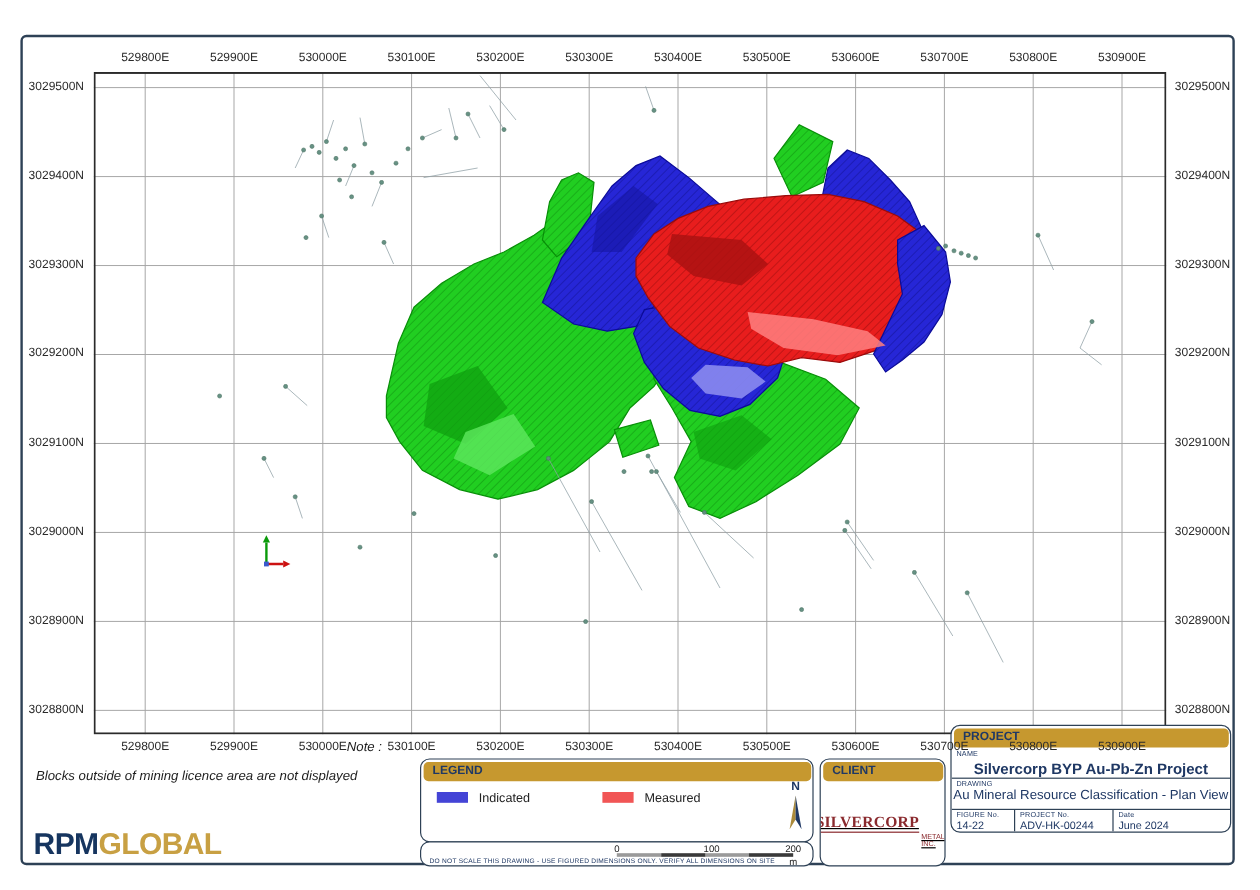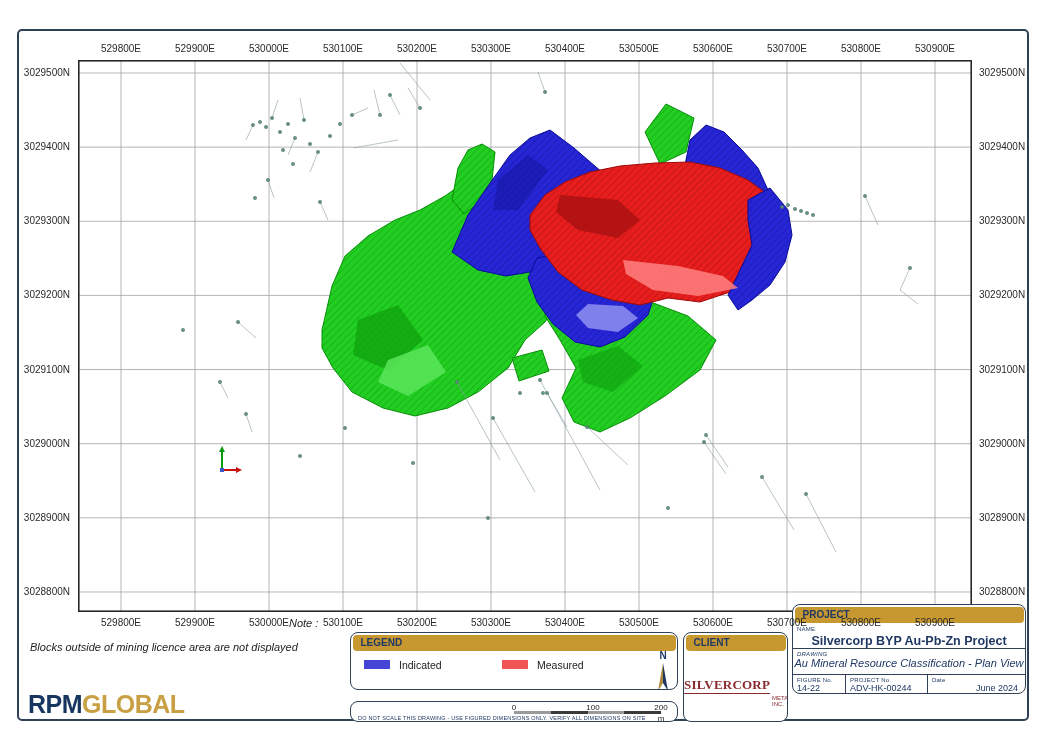--- a/index.html
+++ b/index.html
@@ -12,53 +12,53 @@
   .axis-label.yl-left{width:56px;text-align:right;}
   .note-label{position:absolute;left:289px;top:617px;font-style:italic;font-size:11px;color:#1c1c1c;}
   .note-text{position:absolute;left:30px;top:641px;font-style:italic;font-size:11px;color:#1c1c1c;}
   .rpm-logo{position:absolute;left:28px;top:690px;font-size:25px;letter-spacing:-0.5px;white-space:nowrap;}
   .rpm-logo .rpm{font-weight:bold;color:var(--rpm_navy);}
   .rpm-logo .global{font-weight:600;color:var(--rpm_gold);}
   .box{position:absolute;background:#fff;border:1.5px solid var(--border);border-radius:8px;
     box-sizing:border-box;overflow:hidden;}
   .box-header{height:16px;background:var(--gold);color:var(--navy);font-weight:bold;font-size:10px;
     line-height:16px;padding-left:8px;margin:1.5px;border-radius:4px;}
-  .legend-box{left:350px;top:632px;width:328px;height:58px;}
+  .legend-box{left:350px;top:632px;width:328px;height:70px;}
   #legend-items{position:absolute;left:13px;top:26px;display:grid;grid-template-columns:94px 160px;row-gap:7px;gap:44px;}
   .legend-item{display:flex;align-items:center;height:11px;}
   .swatch{width:26px;height:9px;margin-right:9px;display:inline-block;}
   .legend-symbol{width:26px;margin-right:9px;text-align:center;font-size:11px;color:#555;line-height:9px;}
   .legend-label{font-size:10.5px;color:#222;}
   .north{position:absolute;left:303px;top:18px;width:18px;text-align:center;}
   .north-n{font-size:10px;font-weight:bold;color:var(--navy);display:block;line-height:10px;}
   .scale-box{left:350px;top:701px;width:328px;height:21px;}
   .scale-tick{position:absolute;top:1px;font-size:8px;color:#222;transform:translateX(-50%);}
   .scale-bar{position:absolute;left:163px;top:9px;width:147px;height:3px;display:flex;}
   .scale-bar .seg{flex:1;}
   .seg.light{background:#9a9a9a;}
   .seg.dark{background:#3a3a3a;}
   .scale-unit{position:absolute;left:310px;top:12px;font-size:8px;color:#222;transform:translateX(-50%);}
   .scale-disclaimer{position:absolute;left:7px;top:13px;font-size:5.5px;color:var(--navy);letter-spacing:0.2px;white-space:nowrap;}
   .client-box{left:683px;top:632px;width:105px;height:90px;}
-  .client-logo{position:absolute;left:0;right:0;top:16px;bottom:0;display:flex;align-items:center;}
+  .client-logo{position:absolute;left:0;right:0;top:16px;bottom:0;display:flex;align-items:center;justify-content:center;text-decoration:underline;}
   .sc-main{font-family:"Liberation Serif",serif;font-weight:bold;font-size:13px;color:var(--maroon);
     border-bottom:1.5px solid var(--maroon);letter-spacing:0.2px;}
   .sc-sub{font-size:6px;color:var(--maroon);margin-left:2px;align-self:flex-end;margin-bottom:14px;}
   .project-box{left:792px;top:604px;width:234px;height:90px;display:flex;flex-direction:column;}
   .tiny-label{position:absolute;left:4px;top:2px;font-size:6px;color:var(--navy);letter-spacing:0.2px;}
   .pr-name{position:relative;height:27px;border-bottom:1px solid var(--border);}
   .pr-name-value{display:block;text-align:center;padding-top:11px;font-size:12.5px;font-weight:bold;color:var(--navy);line-height:1;}
-  .pr-drawing{position:relative;height:39px;border-bottom:1px solid var(--border);font-style:italic;}
+  .pr-drawing{position:relative;height:39px;border-bottom:1px solid var(--border);}
   .pr-drawing-value{display:block;text-align:center;padding-top:9px;font-size:11px;color:var(--navy);line-height:1;}
   .pr-meta{flex:1;display:flex;}
   .pr-cell{position:relative;box-sizing:border-box;}
   .pr-cell .cell-value{display:block;padding:9px 0 0 4px;font-size:9px;color:var(--navy);line-height:1;}
   .pr-cell.c1{width:52px;}
   .pr-cell.c2{width:82px;border-left:1px solid var(--border);}
-  .pr-cell.c3{flex:1;border-left:1px solid var(--border);padding-left:44px;}
+  .pr-cell.c3{flex:1;border-left:1px solid var(--border);}
 </style>
 </head>
 <body>
 
 <div id="page">
   <div class="outer-border"></div>
 
   <svg id="map-svg" width="894" height="552" viewBox="0 0 894 552">
       <defs>
         <pattern id="hp0" width="5" height="5" patternUnits="userSpaceOnUse" patternTransform="rotate(45)">

